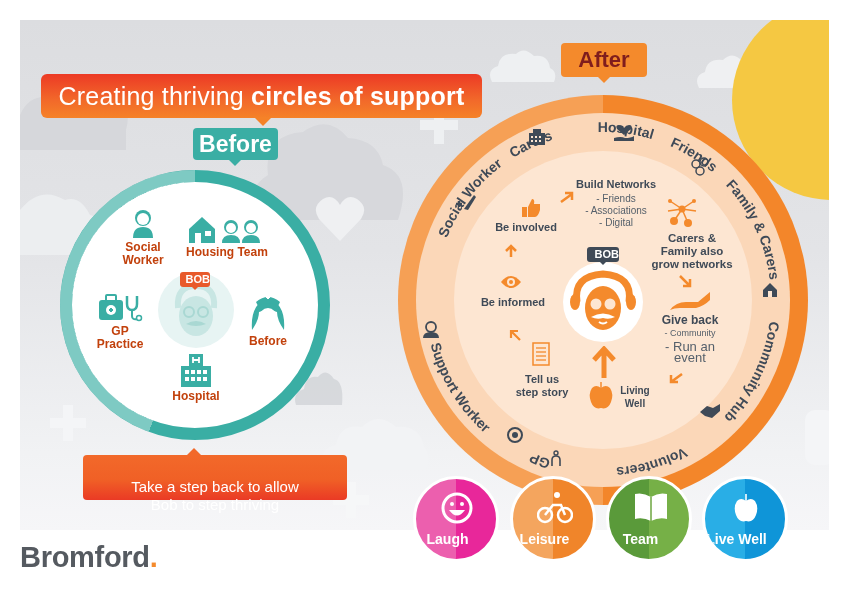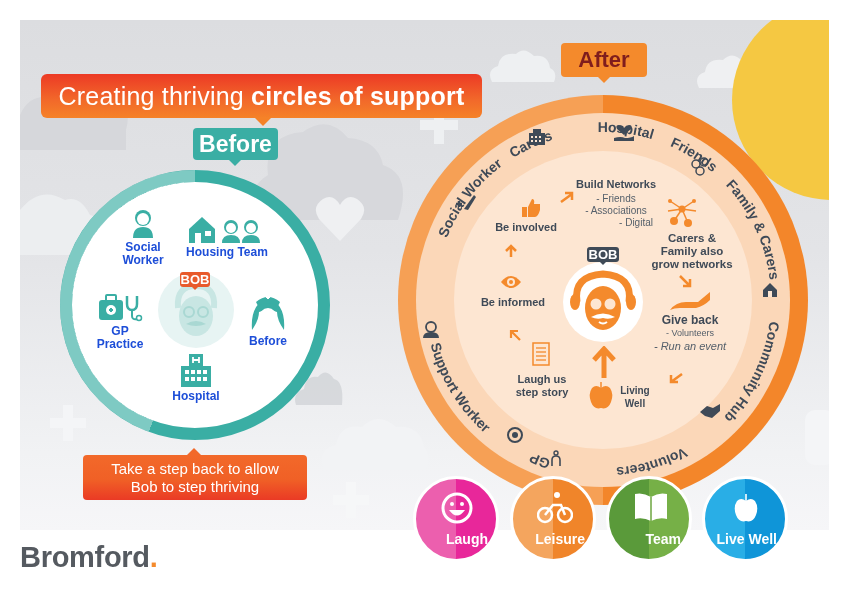--- a/index.html
+++ b/index.html
@@ -51,42 +51,42 @@
     border-radius: 50%; background: #ffffff;
     border: 12px solid #3aaea4;
   }
   .before-circle .ringfade {
     position: absolute; left: -12px; top: -12px; width: 270px; height: 270px; border-radius: 50%;
     background: conic-gradient(from 200deg, rgba(255,255,255,0.35) 0deg, rgba(255,255,255,0.35) 160deg, rgba(255,255,255,0) 160deg);
     -webkit-mask: radial-gradient(circle, transparent 123px, #000 123px);
             mask: radial-gradient(circle, transparent 123px, #000 123px);
   }
 
-  .b-item { position: absolute; text-align: center; color: #1d4ed8; font-weight: bold; font-size: 12px; line-height: 13px; }
+  .b-item { position: absolute; text-align: center; color: #c2410c; font-weight: bold; font-size: 12px; line-height: 13px; }
   .b-icon { display: block; margin: 0 auto 3px auto; }
 
   .bob-faded {
     position: absolute; left: 158px; top: 272px; width: 76px; height: 76px; border-radius: 50%;
     background: #e7f4f3;
   }
   .bob-badge {
-    position: absolute; background: #e85a2b; color: #fff; font-weight: bold; font-size: 13px;
-    border-radius: 3px; text-align: center; line-height: 15px; height: 15px;
+    position: absolute; background: #e85a2b; color: #fff; font-weight: bold; font-size: 11px;
+    border-radius: 3px; text-align: right; line-height: 15px; height: 15px;
   }
   .bob-badge .tip {
     position: absolute; left: 50%; margin-left: -4px; top: 14px;
     border-left: 4px solid transparent; border-right: 4px solid transparent; border-top: 4px solid #e85a2b;
   }
   .bob-badge.dark { background: #3f4a57; }
   .bob-badge.dark .tip { border-top-color: #3f4a57; }
 
   .step-banner {
-    position: absolute; left: 83px; top: 455px; width: 224px; height: 45px; border-radius: 4px;
+    position: absolute; left: 83px; top: 455px; width: 264px; height: 45px; border-radius: 4px;
     background: linear-gradient(180deg, #f2692a 0%, #f06026 55%, #ea3a25 100%);
-    color: #fff; font-size: 15px; line-height: 18px; text-align: center; padding-top: 5px;
+    color: #fff; font-size: 15px; line-height: 18px; text-align: center; padding-top: 23px;
   }
   .step-banner .tip {
     position: absolute; left: 104px; top: -7px;
     border-left: 7px solid transparent; border-right: 7px solid transparent; border-bottom: 7px solid #f2692a;
   }
 
   .after-label {
     position: absolute; left: 561px; top: 43px; width: 86px; height: 34px; border-radius: 4px;
     background: #f48a2c; color: #7f1d1d; font-weight: bold; font-size: 22px; line-height: 34px; text-align: center;
   }
@@ -115,21 +115,21 @@
   .a-sub { position: absolute; color: #55606b; font-size: 10px; text-align: center; line-height: 11px; }
 
   .bob-center {
     position: absolute; left: 563px; top: 262px; width: 80px; height: 80px; border-radius: 50%; background: #fff;
   }
 
   .act-circle {
     position: absolute; width: 86px; height: 86px; border-radius: 50%; border: 3px solid #fff;
     color: #fff; font-weight: bold; font-size: 14px; text-align: center; overflow: hidden;
   }
-  .act-circle .lbl { position: absolute; left: 0; right: 8px; top: 52px; text-align: right; }
+  .act-circle .lbl { position: absolute; left: 0; right: 17px; top: 52px; }
   .act-circle svg { position: absolute; left: 24px; top: 12px; }
 
   .logo {
     position: absolute; left: 20px; top: 541px; font-size: 29px; font-weight: bold; color: #555a60;
     letter-spacing: -0.3px;
   }
   .logo .dot { color: #f48a2c; }
 </style>
 </head>
 <body>
@@ -343,21 +343,21 @@
     <path d="M2 18 Q2 12 10 12 Q18 12 18 18 Z" fill="#3f4a57"></path>
   </svg>
 <svg style="position:absolute;left:454px;top:189px" width="22" height="22" viewBox="0 0 22 22">
     <path d="M2 15 H8 M5 12 V18" stroke="#3f4a57" stroke-width="2.5"></path>
     <path d="M10 20 L20 6 L22 8 L14 21 Z" fill="#3f4a57"></path>
   </svg>
 
 <div class="a-text" style="left:566px;top:178px;width:100px;">Build Networks</div>
 <div class="a-sub" style="left:586px;top:193px;width:60px;">- Friends</div>
 <div class="a-sub" style="left:580px;top:205px;width:72px;">- Associations</div>
-<div class="a-sub" style="left:606px;top:217px;width:60px;">- Digital</div>
+<div class="a-sub" style="left:586px;top:217px;width:60px;">- Digital</div>
 
 <svg style="position:absolute;left:666px;top:197px" width="32" height="30" viewBox="0 0 32 30">
     <g stroke="#f48a2c" stroke-width="1.5">
       <line x1="16" y1="12" x2="4" y2="4"></line>
       <line x1="16" y1="12" x2="28" y2="4"></line>
       <line x1="16" y1="12" x2="2" y2="14"></line>
       <line x1="16" y1="12" x2="30" y2="14"></line>
       <line x1="16" y1="12" x2="8" y2="24"></line>
       <line x1="16" y1="12" x2="22" y2="26"></line>
     </g>
@@ -375,22 +375,22 @@
 </div>
 
 <svg style="position:absolute;left:678px;top:274px" width="14" height="14" viewBox="0 0 14 14">
     <path d="M2 2 L12 12 M12 5 V12 H5" fill="none" stroke="#f48a2c" stroke-width="2.5"></path>
   </svg>
 <svg style="position:absolute;left:670px;top:290px" width="42" height="20" viewBox="0 0 42 20">
     <path d="M0 20 Q6 12 16 12 L28 12 L40 2 V10 Q34 16 26 18 L10 18 Q4 18 0 20 Z" fill="#f48a2c"></path>
   </svg>
 
 <div class="a-text" style="left:650px;top:314px;width:80px;font-size:12px;">Give back</div>
-<div class="a-sub" style="left:652px;top:328px;width:76px;font-size:9px;">- Volunteers</div>
-<div class="a-sub" style="left:648px;top:341px;width:84px;font-size:11px;font-style:italic;">- Run an event</div>
+<div class="a-sub" style="left:652px;top:328px;width:76px;font-size:9px;">- Community</div>
+<div class="a-sub" style="left:648px;top:341px;width:84px;font-size:13px;">- Run an event</div>
 
 <svg style="position:absolute;left:668px;top:372px" width="16" height="14" viewBox="0 0 16 14">
     <path d="M14 2 L3 10 M3 3 V10 H10" fill="none" stroke="#f48a2c" stroke-width="2.5"></path>
   </svg>
 
 <svg style="position:absolute;left:592px;top:346px" width="24" height="32" viewBox="0 0 24 32">
     <path d="M12 32 V6 M2 14 L12 3 L22 14" fill="none" stroke="#f48a2c" stroke-width="5"></path>
   </svg>
 
 <svg style="position:absolute;left:588px;top:380px" width="26" height="30" viewBox="0 0 26 30">
@@ -405,21 +405,21 @@
 <svg style="position:absolute;left:532px;top:342px" width="18" height="24" viewBox="0 0 18 24">
     <rect x="1" y="1" width="16" height="22" fill="#fde6d2" stroke="#f48a2c" stroke-width="1.5"></rect>
     <g stroke="#f48a2c" stroke-width="1.3">
       <line x1="4" y1="6" x2="14" y2="6"></line>
       <line x1="4" y1="10" x2="14" y2="10"></line>
       <line x1="4" y1="14" x2="14" y2="14"></line>
       <line x1="4" y1="18" x2="14" y2="18"></line>
     </g>
   </svg>
 <div class="a-text" style="left:507px;top:373px;width:70px;">
-  <span>Laugh us</span><br>
+  <span>Tell us</span><br>
   <span>step story</span>
 </div>
 
 <svg style="position:absolute;left:508px;top:328px" width="14" height="14" viewBox="0 0 14 14">
     <path d="M12 12 L3 3 M3 10 V3 H10" fill="none" stroke="#f48a2c" stroke-width="2.2"></path>
   </svg>
 
 <svg style="position:absolute;left:500px;top:274px" width="22" height="16" viewBox="0 0 22 16">
     <path d="M1 8 Q11 -4 21 8 Q11 20 1 8 Z" fill="#f48a2c"></path>
     <circle cx="11" cy="8" r="4" fill="#fde6d2"></circle>

